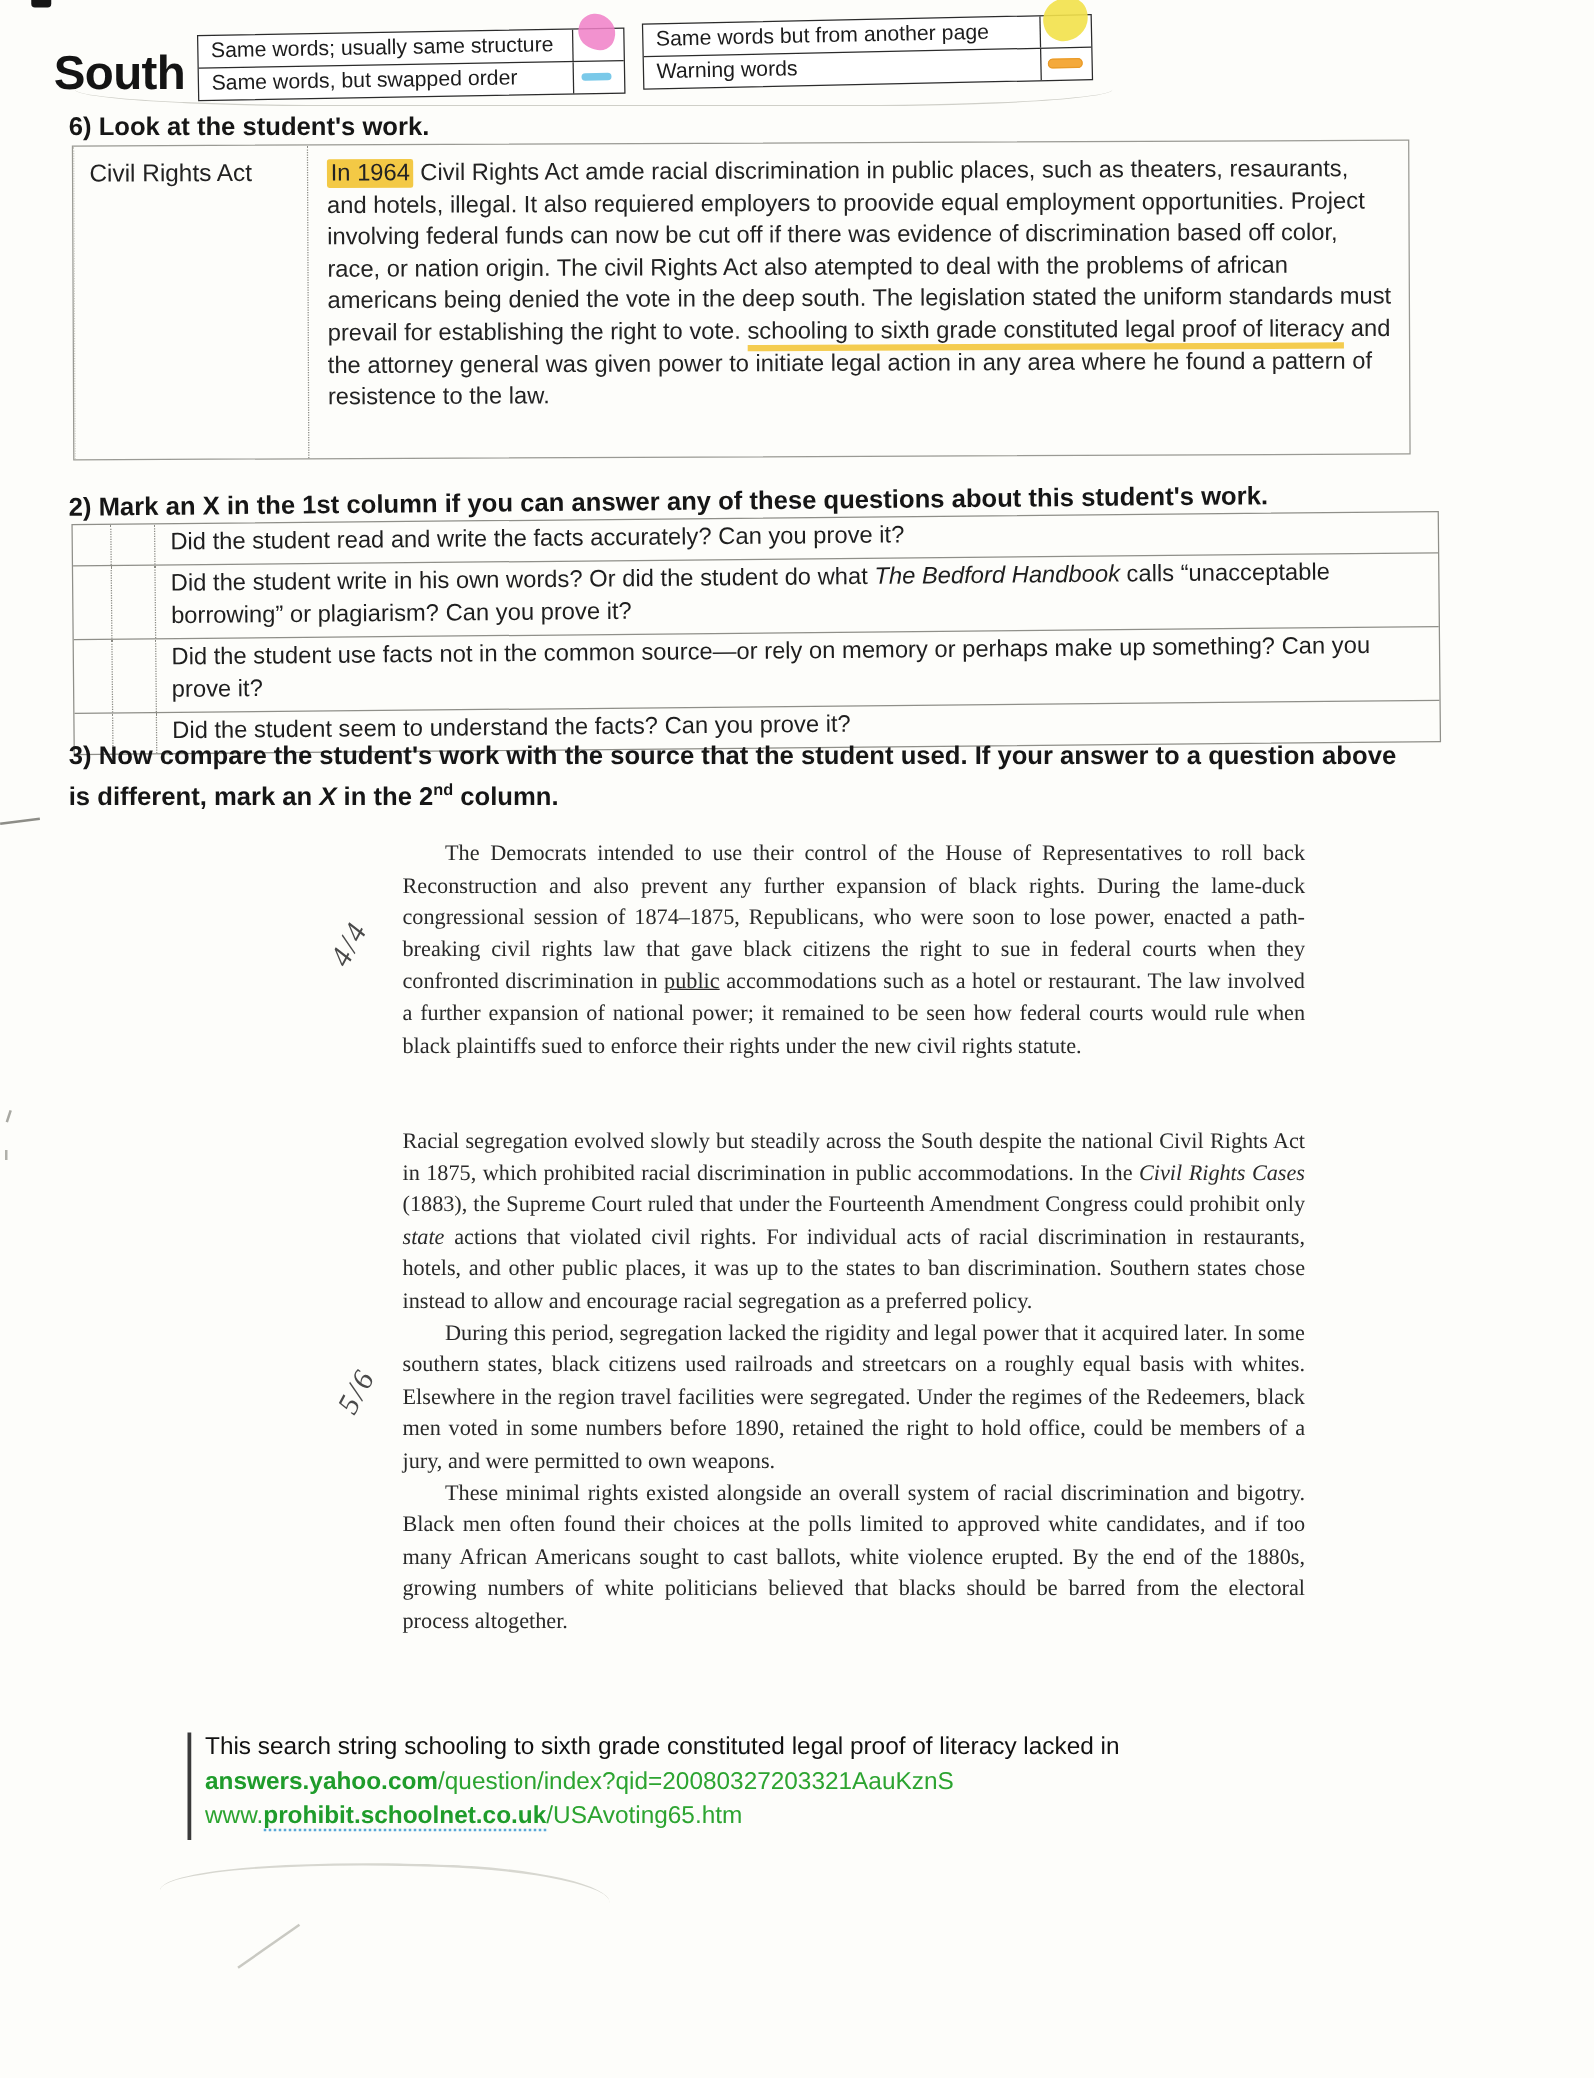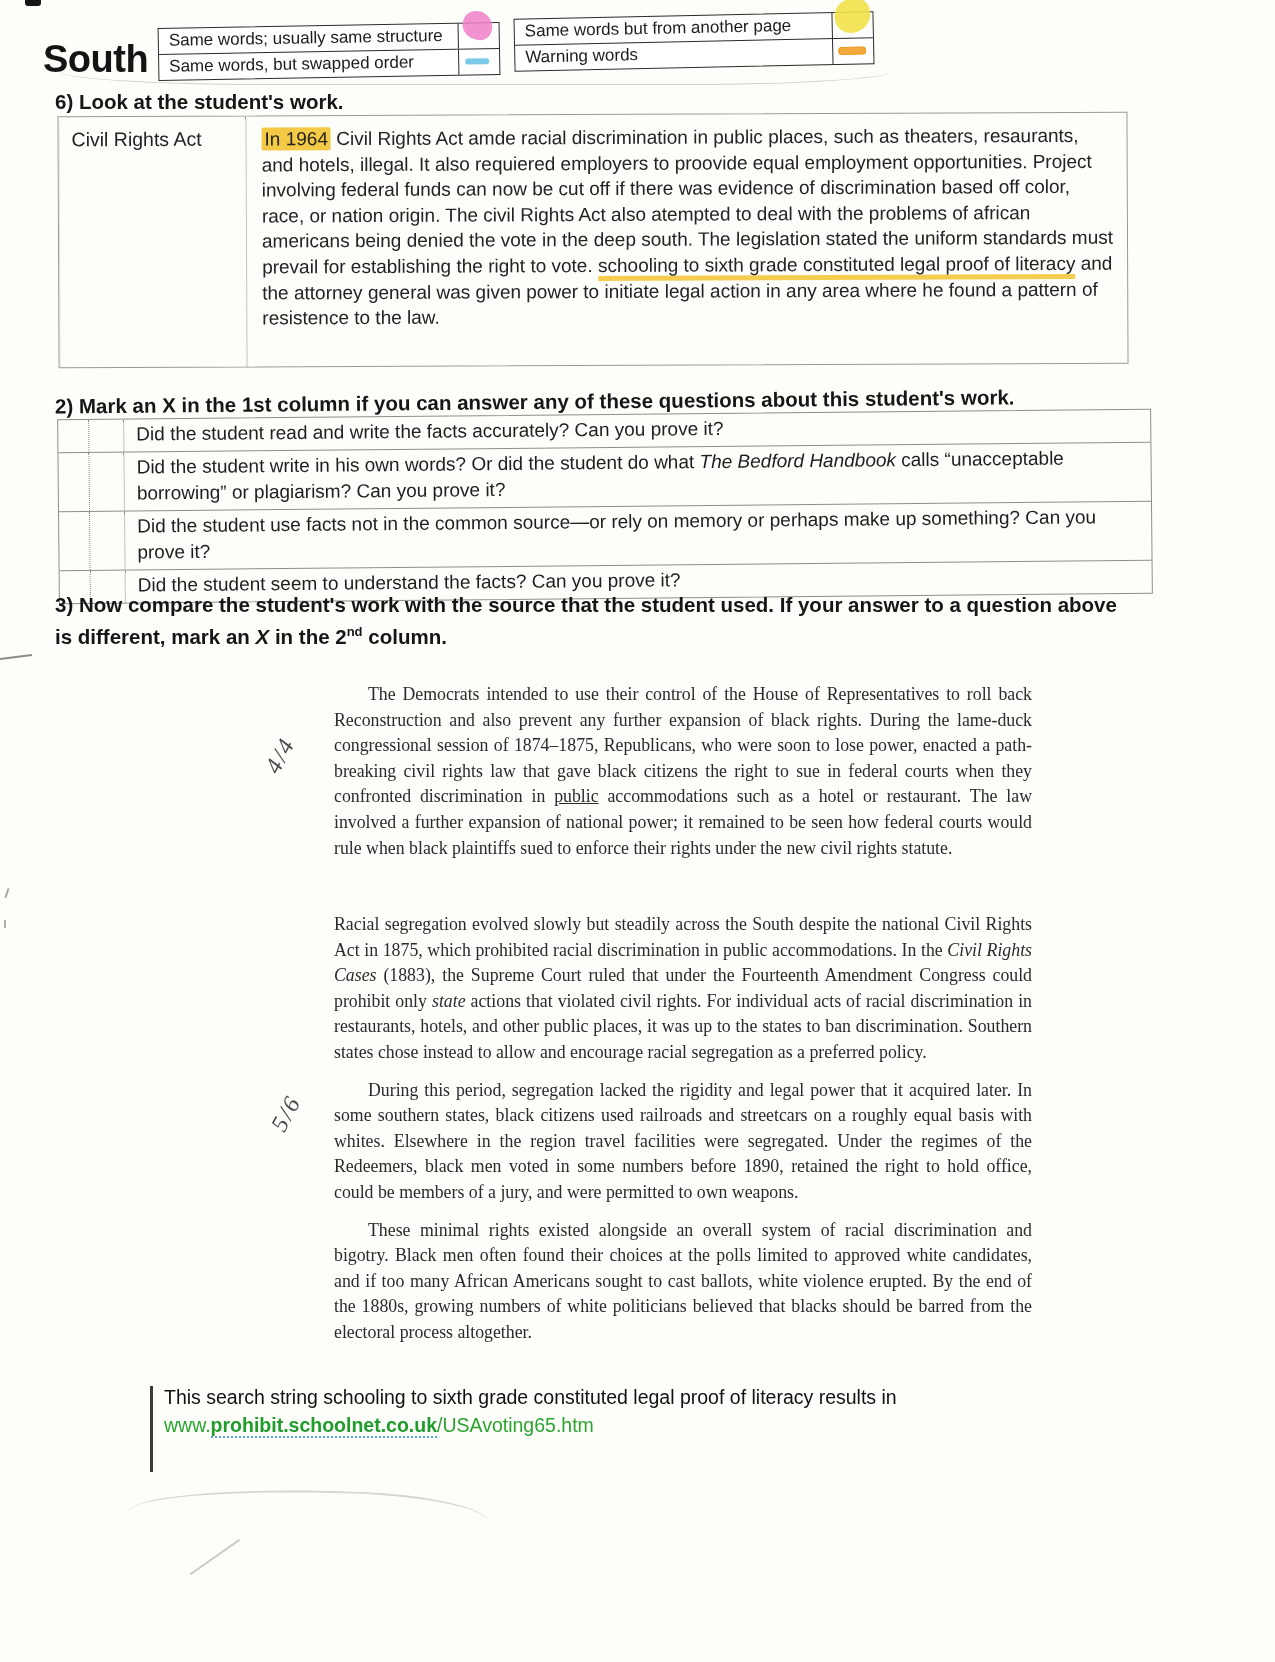--- a/index.html
+++ b/index.html
@@ -65,21 +65,21 @@
   .t2q{flex:1;font-size:19px;line-height:26px;padding:2px 10px 4px 12px;color:#1e1e1e;}
   .t2q .it{font-style:italic;}
   
   .src{
     position:absolute;left:322px;width:722px;
     font-family:"Liberation Serif","DejaVu Serif",serif;
     font-size:17.8px;line-height:25.6px;color:#2a2a2a;text-align:justify;
   }
   .src1{top:670px;}
   .src2{top:900px;font-family:Liberation Serif, serif;}
-  .src p{margin:12px;}
+  .src p{margin:0;}
   .src .indent{text-indent:34px;}
   .src .it{font-style:italic;}
   .src .pen-u{text-decoration:underline;}
   .margin-note{
     position:absolute;font-family:"Liberation Serif",serif;font-style:italic;
     font-size:24px;color:#4a4a4a;transform:rotate(-62deg);letter-spacing:2px;
   }
   .note1{left:262px;top:742px;}
   .note2{left:268px;top:1100px;}
   
@@ -187,20 +187,21 @@
   <div class="src src2">
     <p><span>Racial segregation evolved slowly but steadily across the South despite the national Civil Rights Act in 1875, which prohibited racial discrimination in public accommodations. In the </span><span class="it">Civil Rights Cases</span><span> (1883), the Supreme Court ruled that under the Fourteenth Amendment Congress could prohibit only </span><span class="it">state</span><span> actions that violated civil rights. For individual acts of racial discrimination in restaurants, hotels, and other public places, it was up to the states to ban discrimination. Southern states chose instead to allow and encourage racial segregation as a preferred policy.</span></p>
     <p class="indent">During this period, segregation lacked the rigidity and legal power that it acquired later. In some southern states, black citizens used railroads and streetcars on a roughly equal basis with whites. Elsewhere in the region travel facilities were segregated. Under the regimes of the Redeemers, black men voted in some numbers before 1890, retained the right to hold office, could be members of a jury, and were permitted to own weapons.</p>
     <p class="indent">These minimal rights existed alongside an overall system of racial discrimination and bigotry. Black men often found their choices at the polls limited to approved white candidates, and if too many African Americans sought to cast ballots, white violence erupted. By the end of the 1880s, growing numbers of white politicians believed that blacks should be barred from the electoral process altogether.</p>
   </div>
 
   <div class="margin-note note2">5/6</div>
 
   <div class="footer-bar"></div>
   <div class="footer-text">
-    <div class="f-line1">This search string schooling to sixth grade constituted legal proof of literacy results in</div>
+    <div class="f-line1">This search string schooling to sixth grade constituted legal proof of literacy lacked in</div>
+    <div class="f-url"><span class="g-bold">answers.yahoo.com</span><span class="g">/question/index?qid=20080327203321AauKznS</span></div>
     <div class="f-url"><span class="g">www.</span><span class="g-bold u-dot">prohibit.schoolnet.co.uk</span><span class="g">/USAvoting65.htm</span></div>
   </div>
 
   <div class="bottom-curve"></div>
   <div class="bottom-line"></div>
 
 </div>
 
 </body></html>

